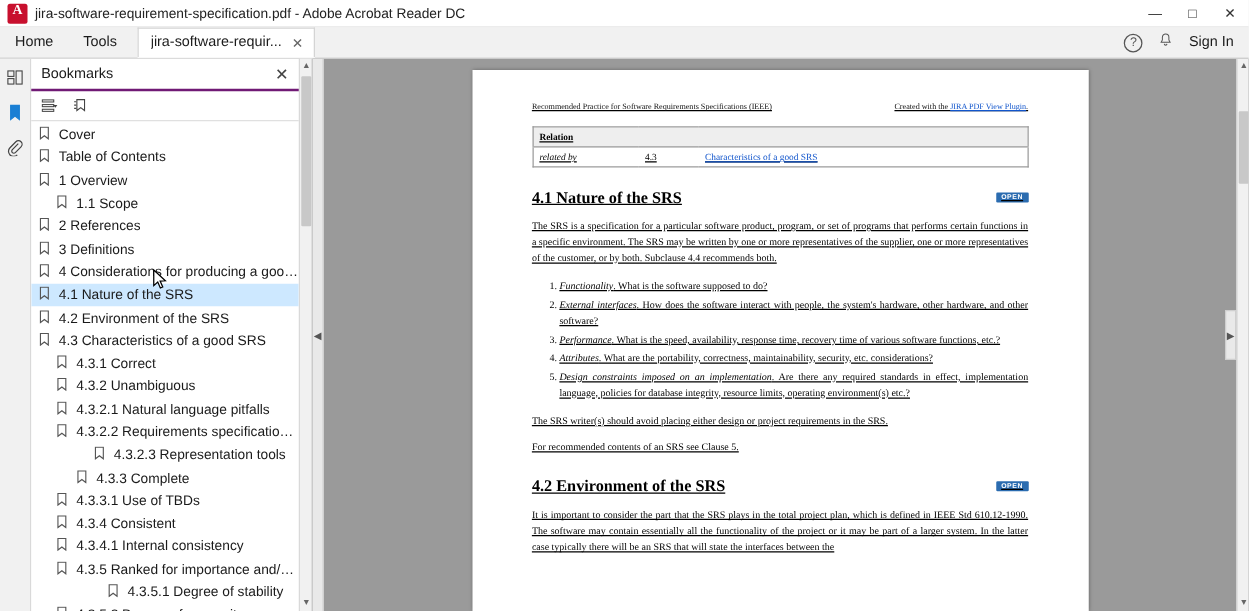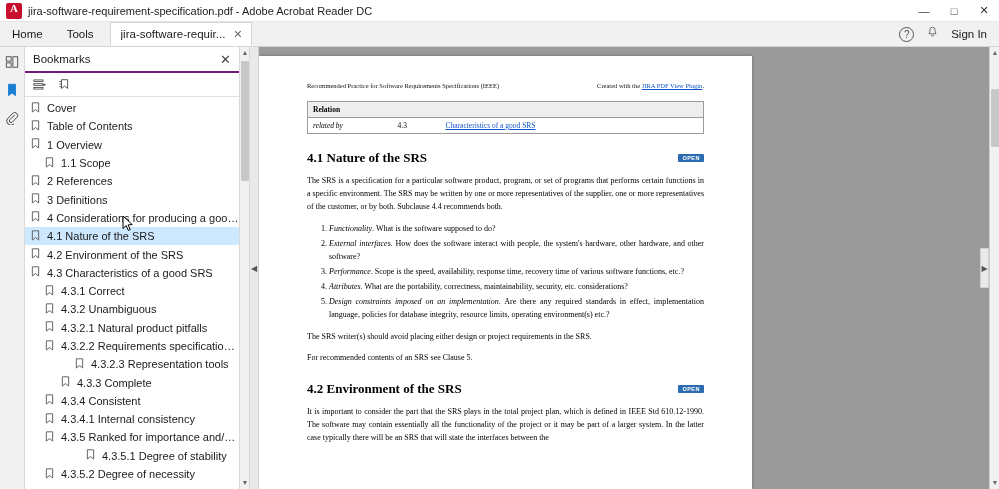--- a/index.html
+++ b/index.html
@@ -182,23 +182,24 @@
   }
   .collapse-handle {
     width: 9px; flex: 0 0 9px;
     background: #e9e9e9;
     border-right: 1px solid #cfcfcf;
     display: flex; align-items: center; justify-content: center;
     font-size: 8px; color: #555;
   }
   .page-area {
     flex: 1 1 auto;
-    display: flex; 
+    display: flex; justify-content: center;
     overflow: hidden;
     position: relative;
+    text-decoration: underline;
   }
   .page {
     width: 493px;
     background: #ffffff;
     margin-top: 9px;
     padding: 26px 48px 0 48px;
     box-shadow: 0 0 3px rgba(0,0,0,0.35);
     font-family: "Liberation Serif", serif;
     color: #000;
   }
@@ -443,21 +444,21 @@
             <span class="bm-icon"><svg width="9" height="11" viewBox="0 0 10 12">
                 <path d="M1.5 0.8h7v10.2l-3.5-2.7L1.5 11z" fill="none" stroke="#555" stroke-width="1"></path>
               </svg></span>
             <span class="bm-label">4.3.2 Unambiguous</span>
           </div>
           <div class="bm-row indent-1" style="padding-left: 0px;">
             <span style="display: inline-block; width: 20px; flex: 0 0 20px;"></span>
             <span class="bm-icon"><svg width="9" height="11" viewBox="0 0 10 12">
                 <path d="M1.5 0.8h7v10.2l-3.5-2.7L1.5 11z" fill="none" stroke="#555" stroke-width="1"></path>
               </svg></span>
-            <span class="bm-label">4.3.2.1 Natural product pitfalls</span>
+            <span class="bm-label">4.3.2.1 Natural language pitfalls</span>
           </div>
           <div class="bm-row indent-1" style="padding-left: 0px;">
             <span style="display: inline-block; width: 20px; flex: 0 0 20px;"></span>
             <span class="bm-icon"><svg width="9" height="11" viewBox="0 0 10 12">
                 <path d="M1.5 0.8h7v10.2l-3.5-2.7L1.5 11z" fill="none" stroke="#555" stroke-width="1"></path>
               </svg></span>
             <span class="bm-label">4.3.2.2 Requirements specification languages</span>
           </div>
           <div class="bm-row indent-1" style="padding-left: 0px; margin-left: 30px;">
             <span style="display: inline-block; width: 20px; flex: 0 0 20px;"></span>
@@ -465,20 +466,27 @@
                 <path d="M1.5 0.8h7v10.2l-3.5-2.7L1.5 11z" fill="none" stroke="#555" stroke-width="1"></path>
               </svg></span>
             <span class="bm-label">4.3.2.3 Representation tools</span>
           </div>
           <div class="bm-row indent-1" style="padding-left: 16px;">
             <span style="display: inline-block; width: 20px; flex: 0 0 20px;"></span>
             <span class="bm-icon"><svg width="9" height="11" viewBox="0 0 10 12">
                 <path d="M1.5 0.8h7v10.2l-3.5-2.7L1.5 11z" fill="none" stroke="#555" stroke-width="1"></path>
               </svg></span>
             <span class="bm-label">4.3.3 Complete</span>
+          </div>
+          <div class="bm-row indent-1" style="padding-left: 0px;">
+            <span style="display: inline-block; width: 20px; flex: 0 0 20px;"></span>
+            <span class="bm-icon"><svg width="9" height="11" viewBox="0 0 10 12">
+                <path d="M1.5 0.8h7v10.2l-3.5-2.7L1.5 11z" fill="none" stroke="#555" stroke-width="1"></path>
+              </svg></span>
+            <span class="bm-label">4.3.3.1 Use of TBDs</span>
           </div>
           <div class="bm-row indent-1" style="padding-left: 0px;">
             <span style="display: inline-block; width: 20px; flex: 0 0 20px;"></span>
             <span class="bm-icon"><svg width="9" height="11" viewBox="0 0 10 12">
                 <path d="M1.5 0.8h7v10.2l-3.5-2.7L1.5 11z" fill="none" stroke="#555" stroke-width="1"></path>
               </svg></span>
             <span class="bm-label">4.3.4 Consistent</span>
           </div>
           <div class="bm-row indent-1" style="padding-left: 0px;">
             <span style="display: inline-block; width: 20px; flex: 0 0 20px;"></span>
@@ -543,21 +551,21 @@
           </table>
 
           <div class="h-sec">
             <span>4.1 Nature of the SRS</span>
             <span class="badge-open">OPEN</span>
           </div>
           <p class="p">The SRS is a specification for a particular software product, program, or set of programs that performs certain functions in a specific environment. The SRS may be written by one or more representatives of the supplier, one or more representatives of the customer, or by both. Subclause 4.4 recommends both.</p>
           <ol class="srs" id="srs-list">
               <li><span class="it">Functionality</span><span>. What is the software supposed to do?</span></li>
               <li><span class="it">External interfaces</span><span>. How does the software interact with people, the system's hardware, other hardware, and other software?</span></li>
-              <li><span class="it">Performance</span><span>. Scope is the speed, availability, response time, recovery time of various software functions, etc.?</span></li>
+              <li><span class="it">Performance</span><span>. What is the speed, availability, response time, recovery time of various software functions, etc.?</span></li>
               <li><span class="it">Attributes</span><span>. What are the portability, correctness, maintainability, security, etc. considerations?</span></li>
               <li><span class="it">Design constraints imposed on an implementation</span><span>. Are there any required standards in effect, implementation language, policies for database integrity, resource limits, operating environment(s) etc.?</span></li>
             </ol>
           <p class="p">The SRS writer(s) should avoid placing either design or project requirements in the SRS.</p>
           <p class="p">For recommended contents of an SRS see Clause 5.</p>
 
           <div class="h-sec">
             <span>4.2 Environment of the SRS</span>
             <span class="badge-open">OPEN</span>
           </div>

